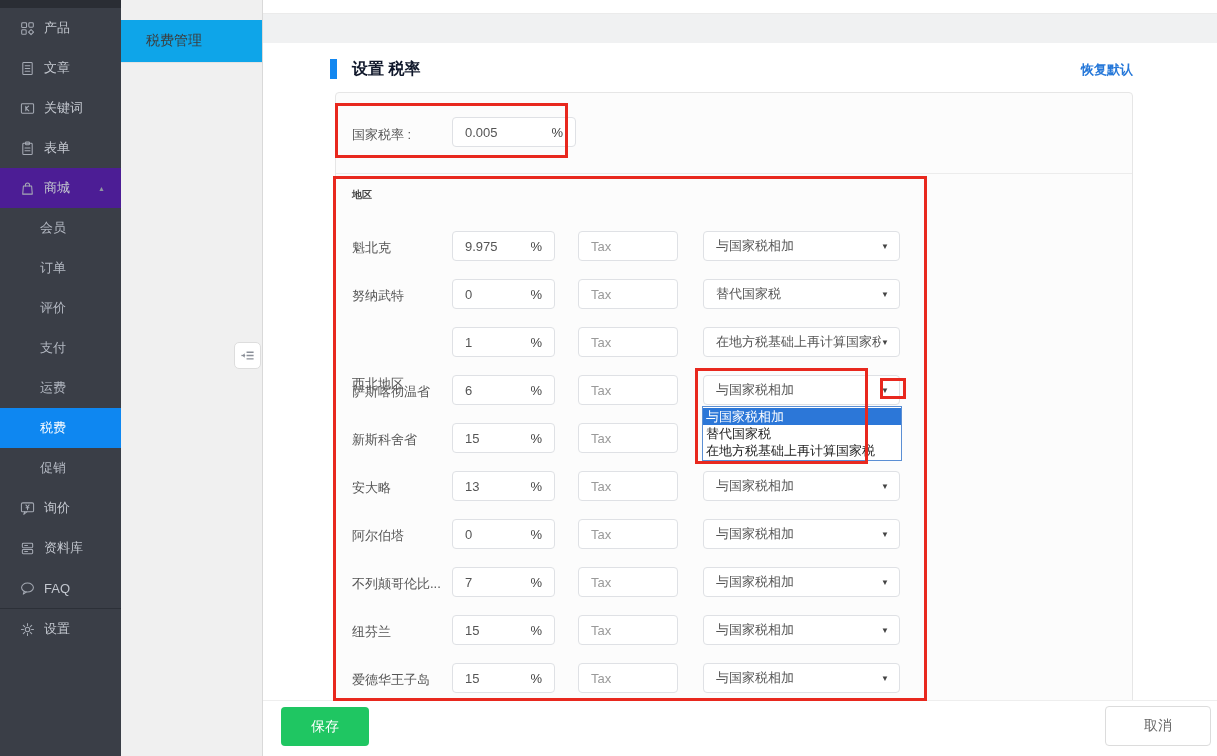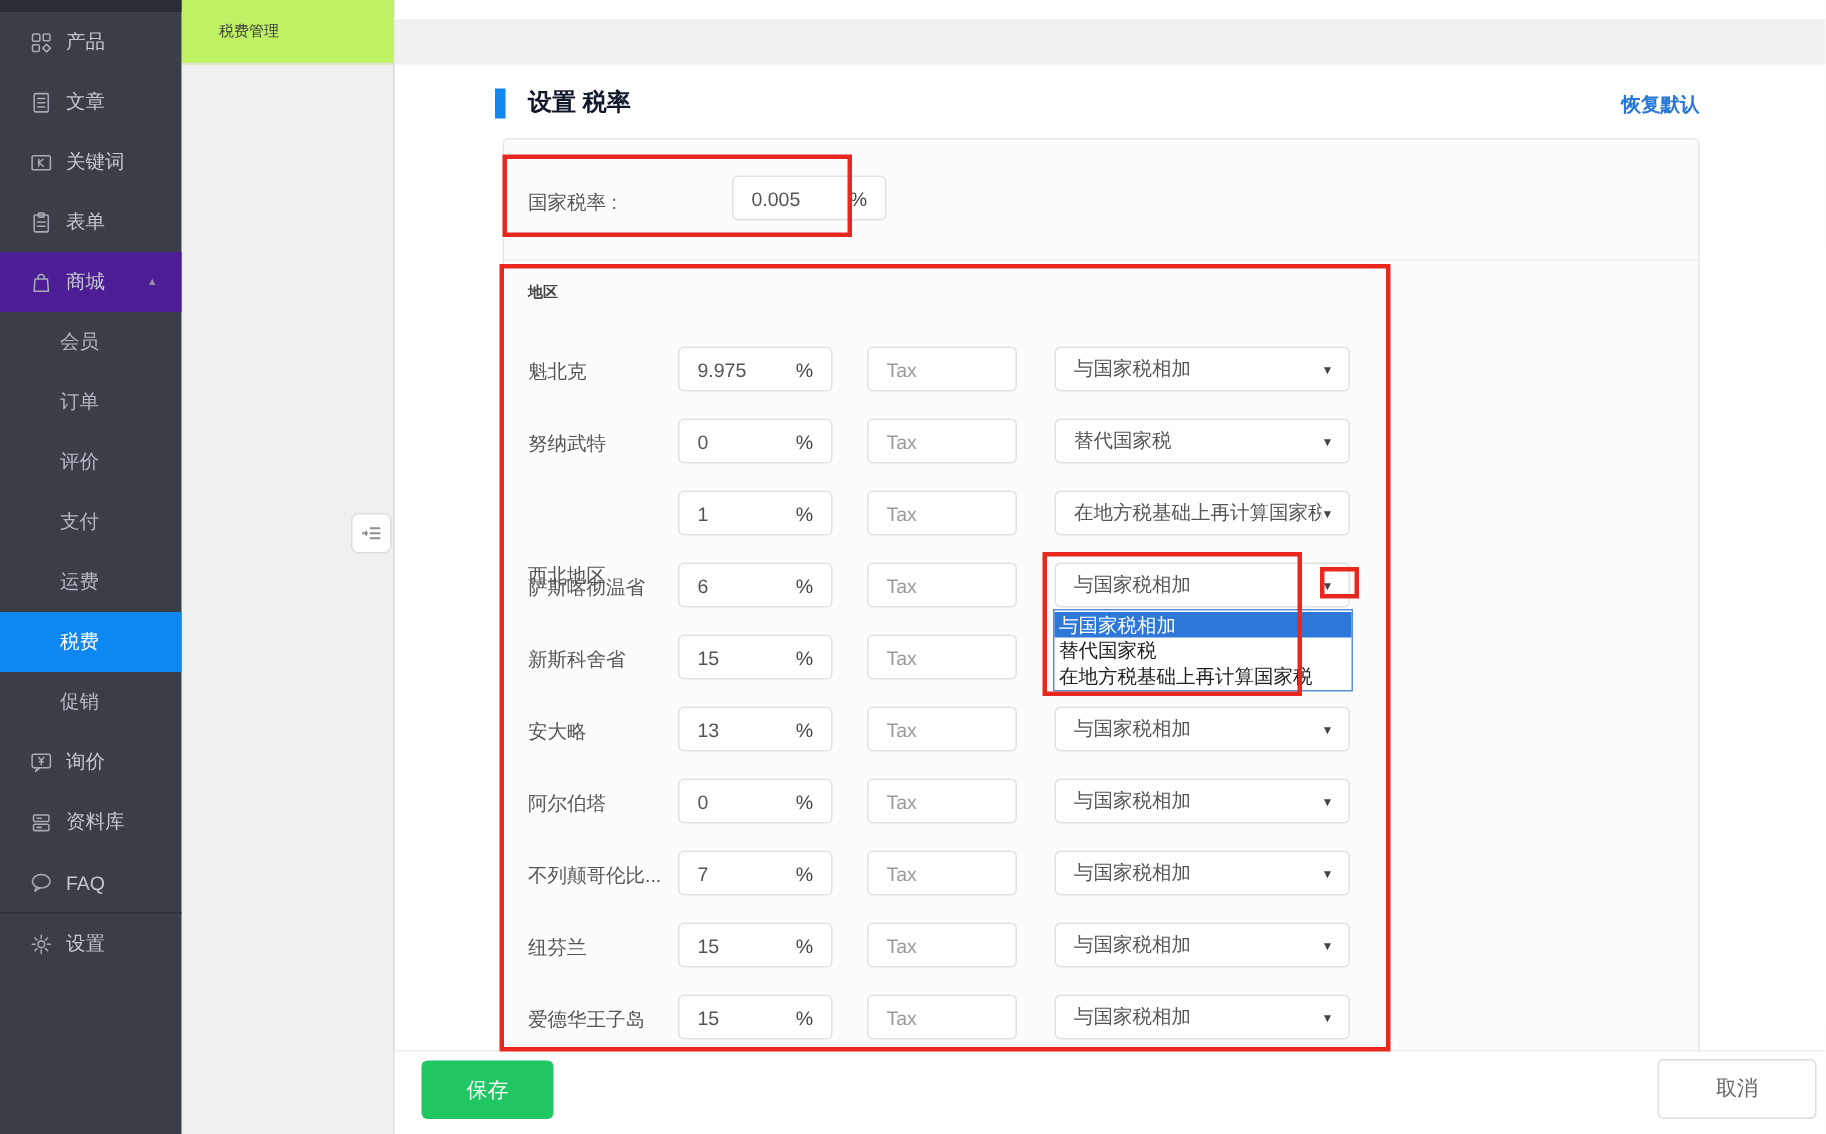--- a/index.html
+++ b/index.html
@@ -15,22 +15,22 @@
     color:#c3c7cf;font-size:13px;cursor:pointer;position:relative;box-sizing:border-box;}
   .side-item .sicon{width:16px;height:16px;margin-right:9px;display:flex;align-items:center;justify-content:center;flex:0 0 16px;}
   .side-item.parent-open{background:#4c1d95;}
   .side-sub{padding-left:40px;color:#b3b8c2;}
   .side-sub.active{background:#0e87f1;color:#fff;}
   .caret-up{position:absolute;right:16px;top:17px;font-size:7px;color:#8f96a1;}
   .side-divider{height:1px;background:#2c3038;}
   
   .subpanel{position:absolute;left:121px;top:0;width:142px;height:756px;background:#f0f0f0;
     border-right:1px solid #d9d9d9;box-sizing:border-box;z-index:4;}
-  .subpanel-tabs{height:43px;background:#bef264;border-bottom:1px solid #e3e3e3;display:flex;
-    align-items:center;padding-left:25px;font-size:10px;color:#3c3c3c;box-sizing:border-box;}
+  .subpanel-tabs{height:43px;background:#0ea5e9;border-bottom:1px solid #e3e3e3;display:flex;
+    align-items:center;padding-left:25px;font-size:14px;color:#3c3c3c;box-sizing:border-box;margin-top:20px;}
   .collapse-btn{position:absolute;left:113px;top:342px;width:27px;height:27px;background:#fff;
     border:1px solid #ddd;border-radius:5px;display:flex;align-items:center;justify-content:center;
     box-sizing:border-box;cursor:pointer;}
   
   .main{position:absolute;left:263px;top:0;width:954px;height:756px;background:#fff;}
   .top-strip{position:absolute;left:0;top:0;width:954px;height:13px;background:#fff;border-bottom:1px solid #ebebeb;}
   .gray-band{position:absolute;left:0;top:14px;width:954px;height:29px;background:#f0f1f2;}
   .page-title-bar{position:absolute;left:67px;top:59px;width:7px;height:20px;background:#1287f0;}
   .page-title{position:absolute;left:89px;top:59px;font-size:16px;font-weight:bold;color:#0f172a;line-height:20px;}
   .restore-link{position:absolute;top:61px;right:84px;font-size:13px;font-weight:bold;color:#2678d9;cursor:pointer;text-decoration:none;}
@@ -227,21 +227,21 @@
   <div class="top-strip"></div>
   <div class="gray-band"></div>
 
   <div class="page-title-bar"></div>
   <div class="page-title">设置 税率</div>
   <a class="restore-link">恢复默认</a>
 
   <div class="card"></div>
 
   <div class="field-label" style="left:89px;top:126px;">国家税率 :</div>
-  <div class="inputbox" style="left:189px;top:117px;width:103px;margin-left:36px;">
+  <div class="inputbox" style="left:189px;top:117px;width:124px;">
     <input value="0.005" style="">
     <span class="unit">%</span>
   </div>
 
   <div class="card-divider"></div>
   <div class="region-title">地区</div>
 
   <div id="region-rows">
       <div class="row-label" style="top: 239px;">魁北克</div>
       <div class="inputbox" style="left: 189px; top: 231px; width: 103px;">

